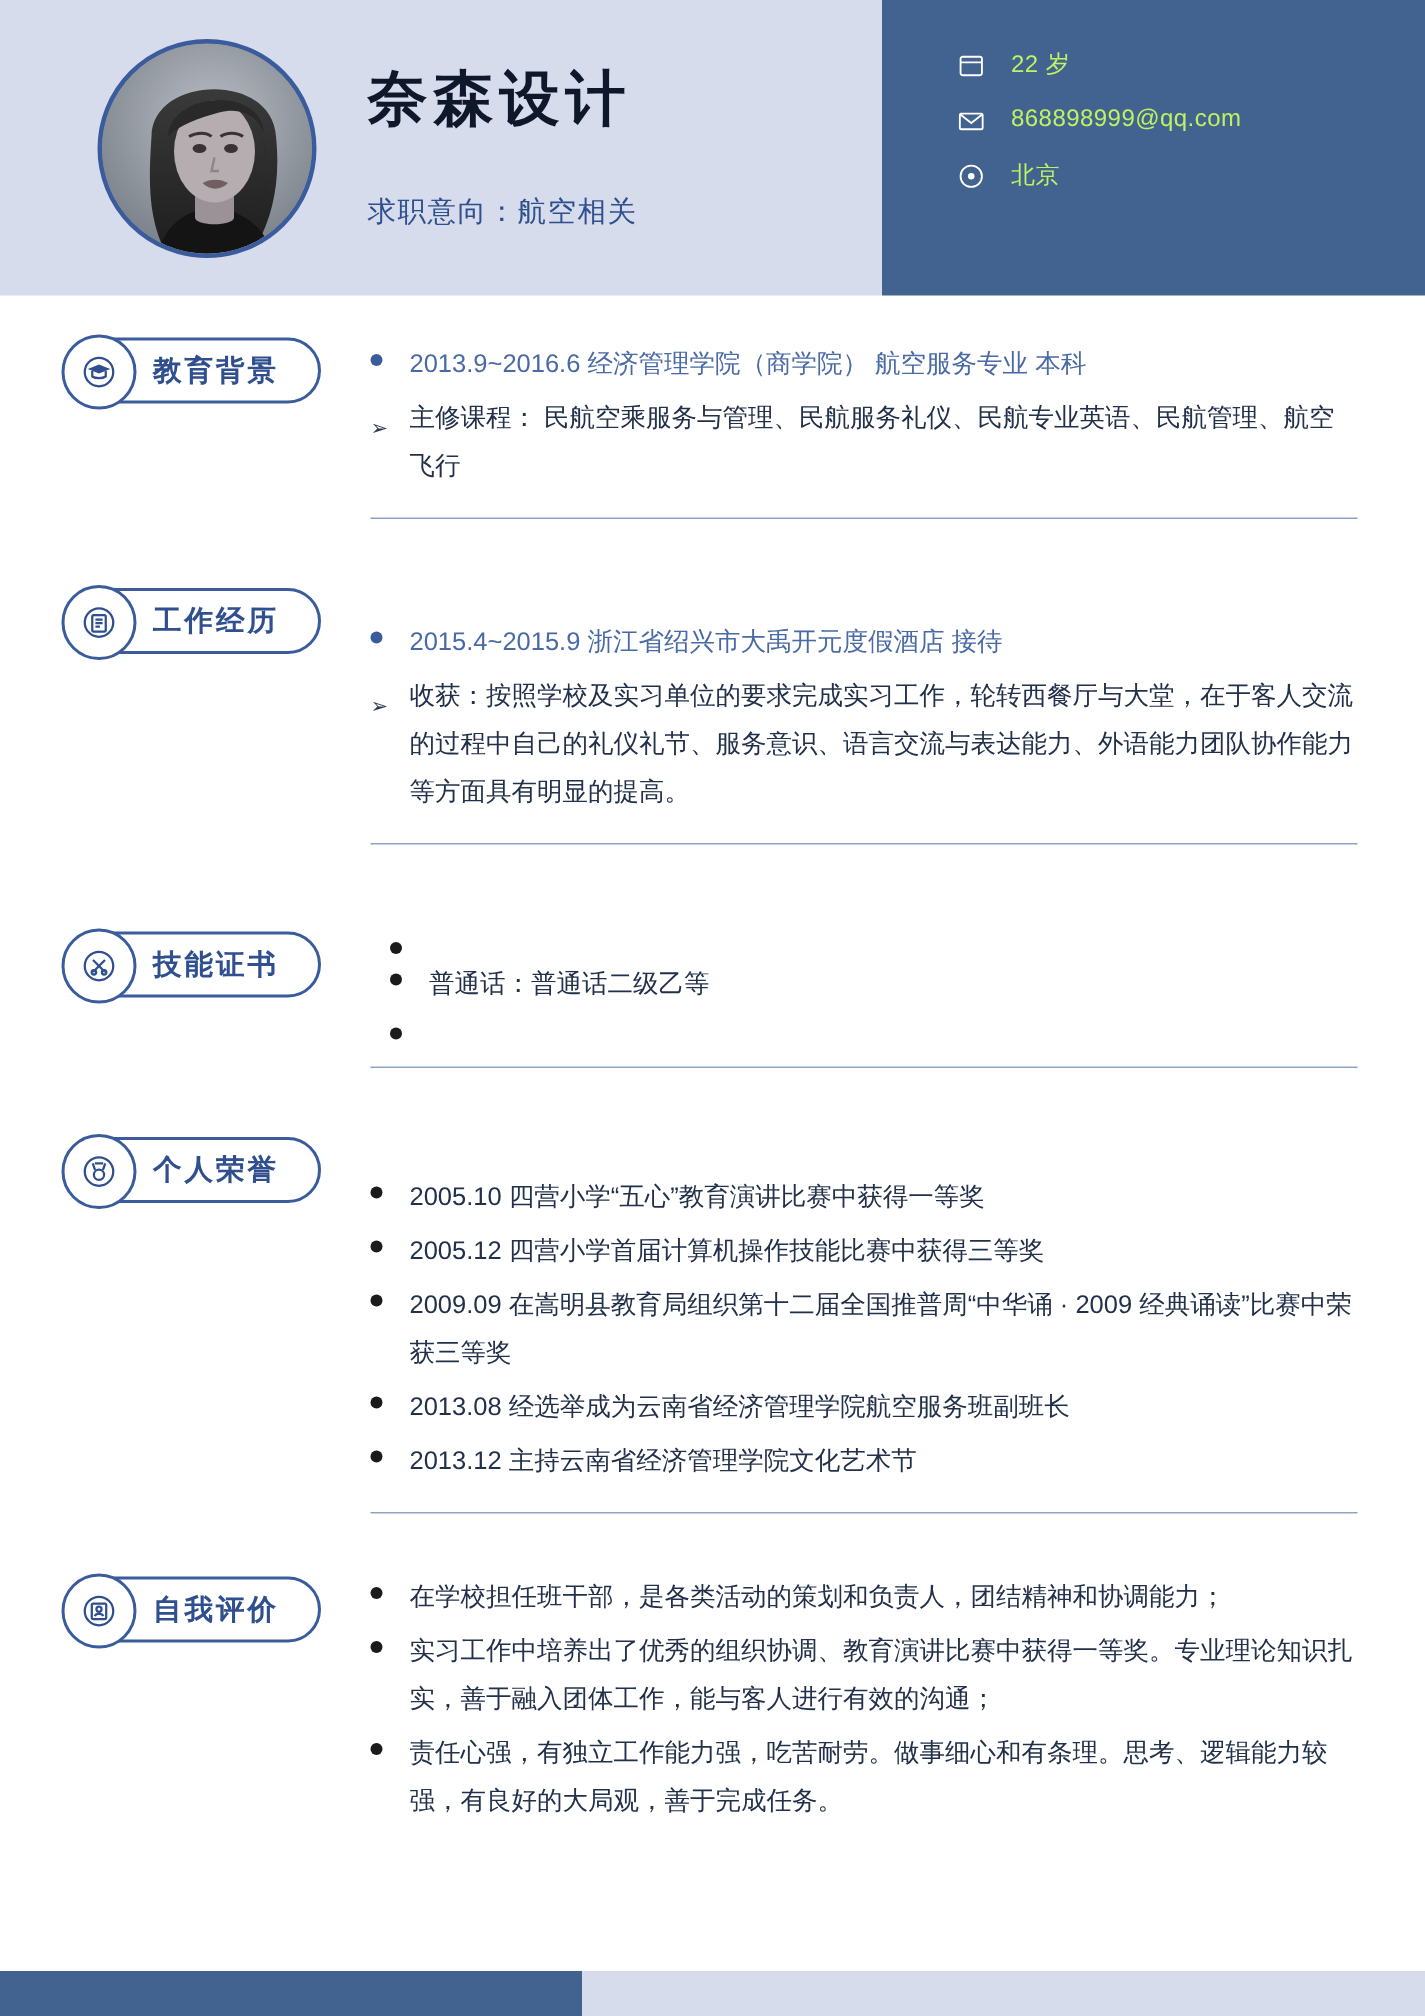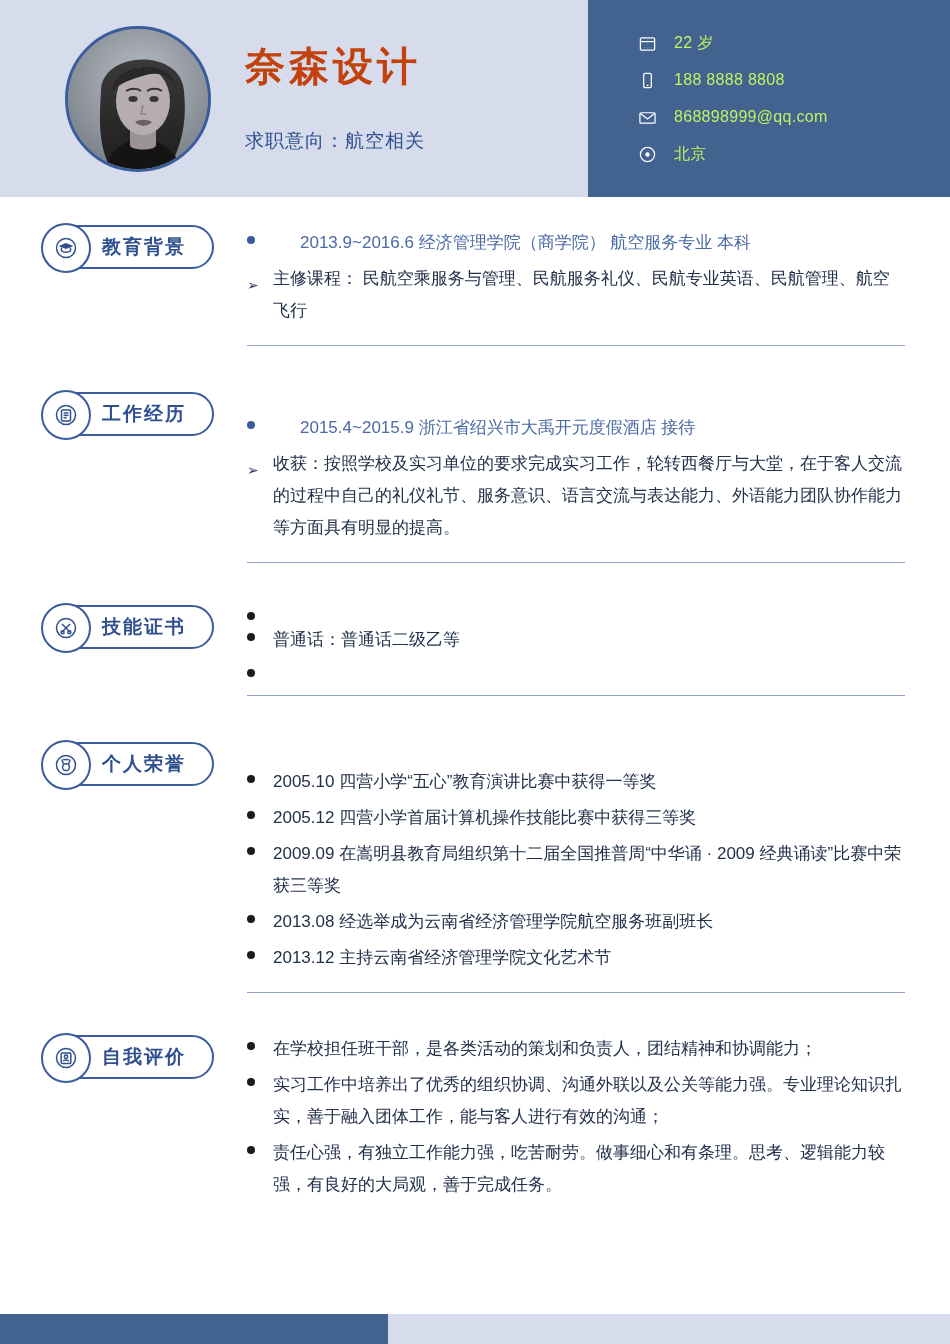--- a/index.html
+++ b/index.html
@@ -26,21 +26,21 @@
     border-radius: 50%;
     border: 3px solid #3a5c9c;
     overflow: hidden;
     background: #8d949d;
     position: relative;
     flex: none;
   }
   .photo-inner { position: absolute; inset: 0; border-radius: 50%; overflow: hidden; }
   .header-text { margin-left: 34px; }
   .name {
-    font-size: 40px; font-weight: bold; color: #c2410c;
+    font-size: 40px; font-weight: bold; color: #0f172a;
     letter-spacing: 4px; line-height: 1.1;
   }
   .objective {
     margin-top: 40px;
     font-size: 19px; color: #2f4f8f; letter-spacing: 1px;
   }
   .header-right {
     width: 362px; height: 197px;
     background: #42628f;
     color: #fff;
@@ -83,21 +83,21 @@
   .sec-body { flex: 1; padding-top: 4px; }
   .item { display: flex; margin-bottom: 4px; }
   .bullet {
     flex: none; width: 26px; padding-top: 9px;
     display: flex; justify-content: flex-start;
   }
   .dot { width: 8px; height: 8px; border-radius: 50%; background: #3a5c9c; display: block; }
   .dot.dark { background: #1b1b1b; }
   .arrow { color: #2b3a55; font-size: 14px; line-height: 1; padding-top: 6px; }
   .item-text { font-size: 17px; line-height: 32px; color: #22304a; }
-  .item-text.blue { color: #4a6aa5; margin-left: 27px; }
+  .item-text.blue { color: #4a6aa5; }
   .divider {
     height: 1px; background: #8fa3c6;
     margin: 14px 45px 0 247px;
   }
 
   
   .footer { position: absolute; left: 0; bottom: 0; width: 950px; height: 30px; }
   .footer-a { position: absolute; left: 0; bottom: 0; width: 388px; height: 30px; background: #42628f; }
   .footer-b { position: absolute; left: 388px; bottom: 0; width: 562px; height: 30px; background: #d6dcec; }
 </style>
@@ -163,29 +163,20 @@
               <line x1="7" y1="14" x2="7" y2="14.1"></line>
             <line x1="10" y1="14" x2="10" y2="14.1"></line>
               <line x1="13" y1="14" x2="13" y2="14.1"></line>
           </svg>
         </span>
         <span class="contact-text">22 岁</span>
       </div>
       <div class="contact-row">
         <span class="contact-icon">
           <svg width="19" height="19" viewBox="0 0 20 20" fill="none" stroke="#fff" stroke-width="1.3">
-            <rect x="6" y="2.5" width="8" height="15" rx="1.5"></rect>
-            <line x1="9" y1="15.2" x2="11" y2="15.2"></line>
-          </svg>
-        </span>
-        <span class="contact-text">188 8888 8808</span>
-      </div>
-      <div class="contact-row">
-        <span class="contact-icon">
-          <svg width="19" height="19" viewBox="0 0 20 20" fill="none" stroke="#fff" stroke-width="1.3">
             <rect x="2" y="5" width="16" height="11" rx="1"></rect>
             <path d="M2.6 5.8 L10 11.6 L17.4 5.8"></path>
           </svg>
         </span>
         <span class="contact-text">868898999@qq.com</span>
       </div>
       <div class="contact-row">
         <span class="contact-icon">
           <svg width="19" height="19" viewBox="0 0 20 20" fill="none" stroke="#fff" stroke-width="1.3">
             <circle cx="10" cy="10" r="7.5"></circle>
@@ -254,21 +245,21 @@
         <div class="item">
           <span class="bullet">
               <i class="arrow">➢</i>
             </span>
           <span class="item-text">收获：按照学校及实习单位的要求完成实习工作，轮转西餐厅与大堂，在于客人交流的过程中自己的礼仪礼节、服务意识、语言交流与表达能力、外语能力团队协作能力等方面具有明显的提高。</span>
         </div>
       </div>
     </div>
     <div class="divider"></div>
 
-    <div class="section" style="margin-top:40px;">
+    <div class="section" style="margin-top:56px;gap:13px;">
       <div class="sec-head">
         <div class="badge">
           <span class="badge-icon">
             <svg width="26" height="26" viewBox="0 0 26 26" fill="none" stroke="#2f4f8f" stroke-width="1.5">
               <circle cx="13" cy="13" r="9.5"></circle>
               <line x1="9" y1="9" x2="17" y2="17"></line>
               <line x1="17" y1="9" x2="9" y2="17"></line>
               <circle cx="9.6" cy="17.2" r="1.5"></circle>
               <circle cx="16.4" cy="17.2" r="1.5"></circle>
             </svg>
@@ -364,21 +355,21 @@
         <div class="item">
           <span class="bullet">
               <i class="dot dark"></i>
             </span>
           <span class="item-text">在学校担任班干部，是各类活动的策划和负责人，团结精神和协调能力；</span>
         </div>
         <div class="item">
           <span class="bullet">
               <i class="dot dark"></i>
             </span>
-          <span class="item-text">实习工作中培养出了优秀的组织协调、沟通外联以及公关等能力强。专业理论知识扎实，善于融入团体工作，能与客人进行有效的沟通；</span>
+          <span class="item-text">实习工作中培养出了优秀的组织协调、教育演讲比赛中获得一等奖。专业理论知识扎实，善于融入团体工作，能与客人进行有效的沟通；</span>
         </div>
         <div class="item">
           <span class="bullet">
               <i class="dot dark"></i>
             </span>
           <span class="item-text">责任心强，有独立工作能力强，吃苦耐劳。做事细心和有条理。思考、逻辑能力较强，有良好的大局观，善于完成任务。</span>
         </div>
       </div>
     </div>
 

